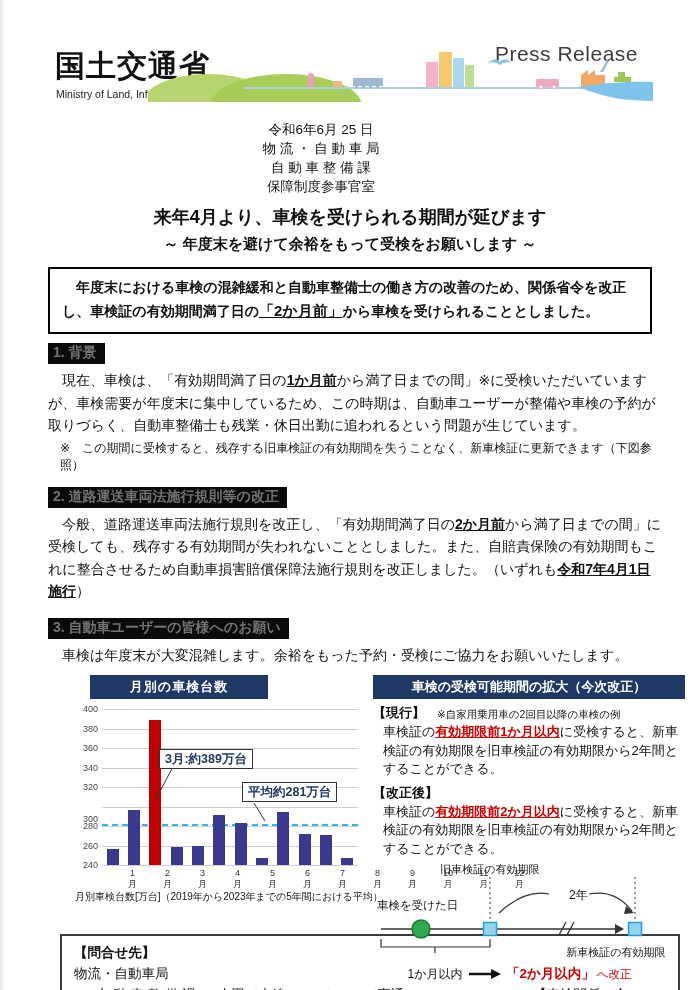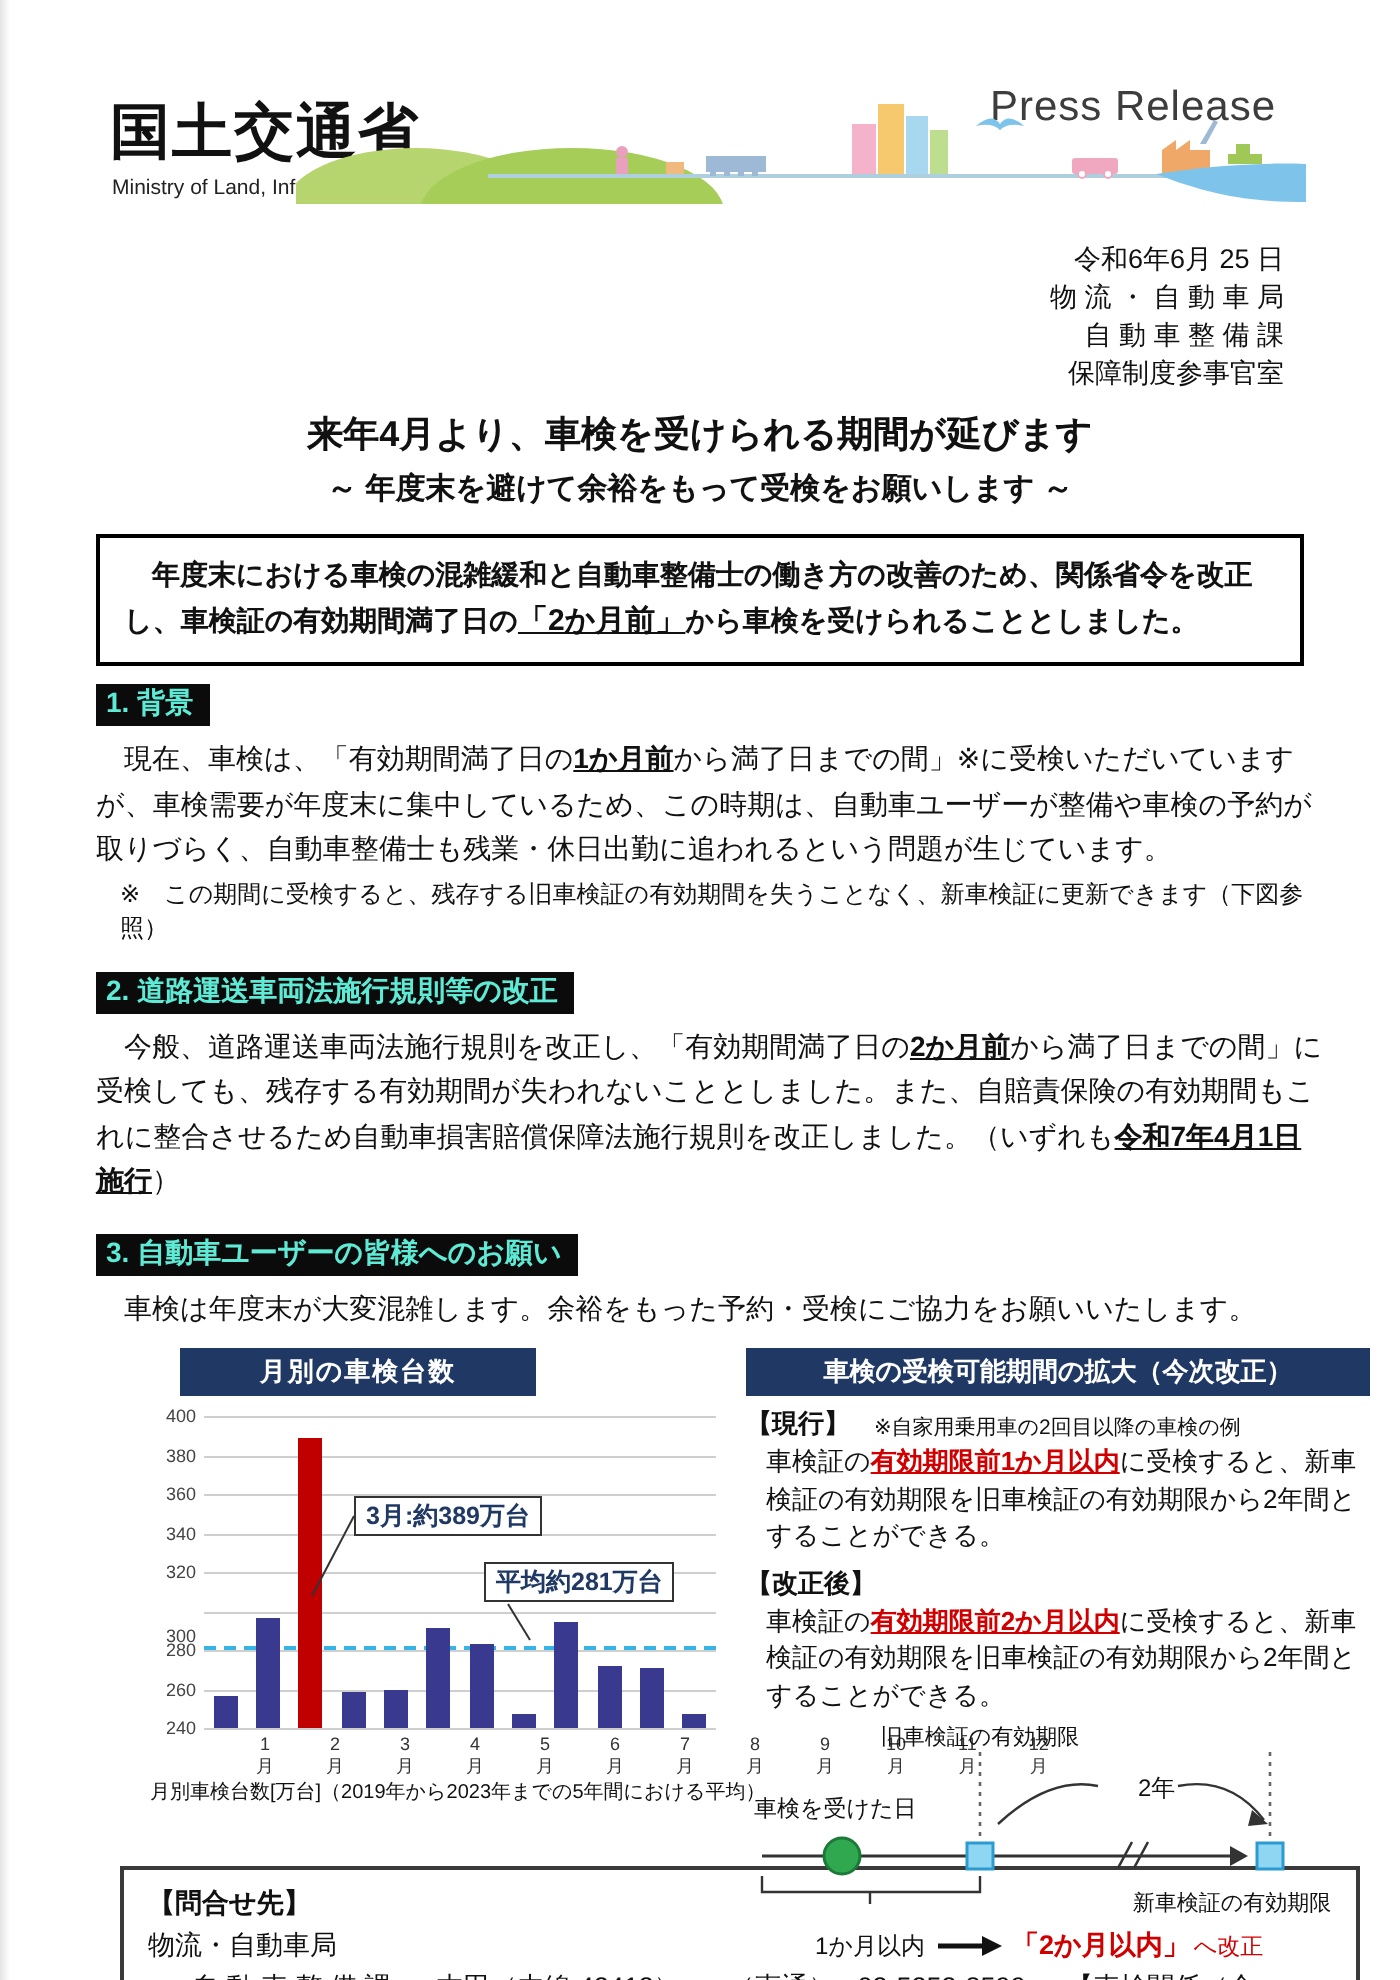--- a/index.html
+++ b/index.html
@@ -12,53 +12,53 @@
     background:linear-gradient(to right, rgba(0,0,0,0.10), rgba(0,0,0,0)); }
 
   
   .header { position:relative; height:116px; }
   .logo { position:absolute; left:55px; top:46px; font-size:30px; font-weight:700; letter-spacing:1px; color:#111; }
   .ministry-en { position:absolute; left:56px; top:88px; font-size:10.5px; color:#222; }
   .press-release { position:absolute; right:62px; top:42px; font-size:21px; color:#3d3d3d; letter-spacing:0.5px; }
   .header-art { position:absolute; left:148px; top:46px; width:505px; height:56px; }
 
   
-  .date-block { text-align:right; margin:4px 58px 0 0; font-size:13.5px; line-height:19px; color:#111; font-weight:500; }
+  .date-block { text-align:center; margin:4px 58px 0 0; font-size:13.5px; line-height:19px; color:#111; font-weight:500; }
   .title-main { text-align:center; font-size:18px; font-weight:700; margin-top:9px; color:#111; }
   .title-sub  { text-align:center; font-size:15px; font-weight:600; margin-top:6px; color:#111; }
 
   .summary-box { margin:13px 48px 0; border:2px solid #000; padding:7px 12px 9px; font-size:14px; font-weight:700; line-height:23px; color:#111; }
   .em-u { font-weight:700; text-decoration:underline; }
   .summary-box .em-u { font-size:15px; }
 
   
   .section { margin:0 38px 0 48px; }
   .sec1 { margin-top:9px; } .sec2 { margin-top:13px; } .sec3 { margin-top:15px; }
-  .sec-chip { display:inline-block; background:#0b0b0b; color:#5eead4; font-weight:700; font-size:14px; padding:1px 8px 2px 5px; }
+  .sec-chip { display:inline-block; background:#0b0b0b; color:#737373; font-weight:700; font-size:14px; padding:1px 8px 2px 5px; }
   .sec-body { font-size:14px; line-height:22.5px; margin-top:5px; color:#111; }
   .sec-note { font-size:12px; margin:3px 0 0 12px; color:#111; }
 
   
   .figures { position:relative; height:246px; margin-top:9px; }
 
   .chart-wrap { position:absolute; left:75px; top:0; width:292px; }
   .chart-chip { margin-left:15px; width:178px; background:#1f3864; color:#fff; font-weight:700; font-size:13px; text-align:center; padding:3px 0; letter-spacing:1px; }
   .chart-area { position:relative; height:178px; margin-top:8px; }
   .chart-plot { position:absolute; left:27px; top:2px; width:256px; height:156px; }
   .gridline { position:absolute; left:0; right:0; height:1px; background:#cfcfcf; }
   .chart-yaxis { position:absolute; left:0; top:2px; width:23px; height:156px; }
   .ytick { position:absolute; right:0; font-size:9px; color:#444; }
   .chart-bars { position:absolute; left:0; right:0; top:0; bottom:0; display:flex; align-items:flex-end; }
   .bar-slot { flex:1; display:flex; justify-content:center; }
   .bar { width:12px; }
   .avg-line { position:absolute; left:0; right:0; border-top:2px dashed #36b4e5; }
   .chart-xlabels { position:absolute; left:27px; top:161px; width:256px; display:flex; }
   .xlabel { flex:1; text-align:center; font-size:9px; color:#333;margin-left:26px; }
   .chart-note { position:absolute; background:#fff; border:1.5px solid #333; color:#1f3864; font-weight:700; font-size:12.5px; padding:0 5px; line-height:18px; white-space:nowrap; z-index:2; }
-  .note-march { left:102px; top:42px; }
+  .note-march { left:84px; top:42px; }
   .note-avg { left:167px; top:75px; }
   .leader-svg { position:absolute; left:27px; top:2px; z-index:1; }
   .chart-caption { margin-top:5px; font-size:10px; color:#111; white-space:nowrap; }
 
   .panel-wrap { position:absolute; left:373px; top:0; width:312px; }
   .panel-chip { background:#1f3864; color:#fff; font-weight:700; font-size:13px; text-align:center; padding:3px 0; }
   .panel-row { display:flex; align-items:flex-end; margin-top:5px; }
   .panel-label { font-weight:700; font-size:13px; color:#111; }
   .panel-note { font-size:10.5px; margin-left:12px; color:#111; }
   .panel-para { font-size:13px; line-height:18.5px; margin:1px 0 0 10px; color:#111; }

